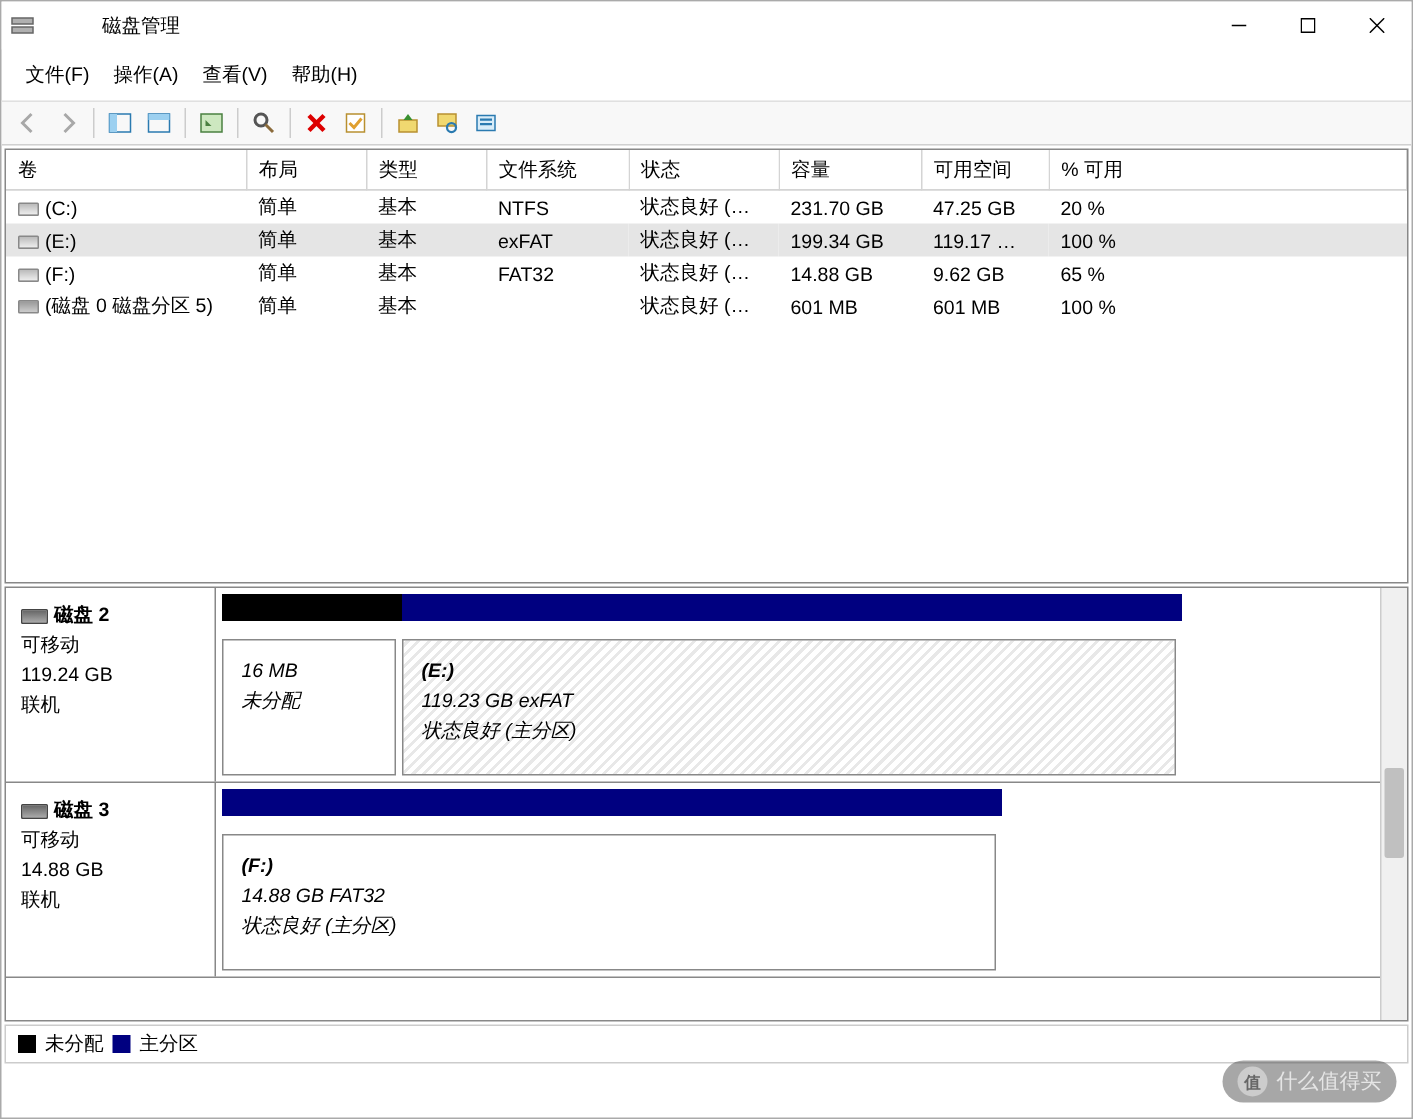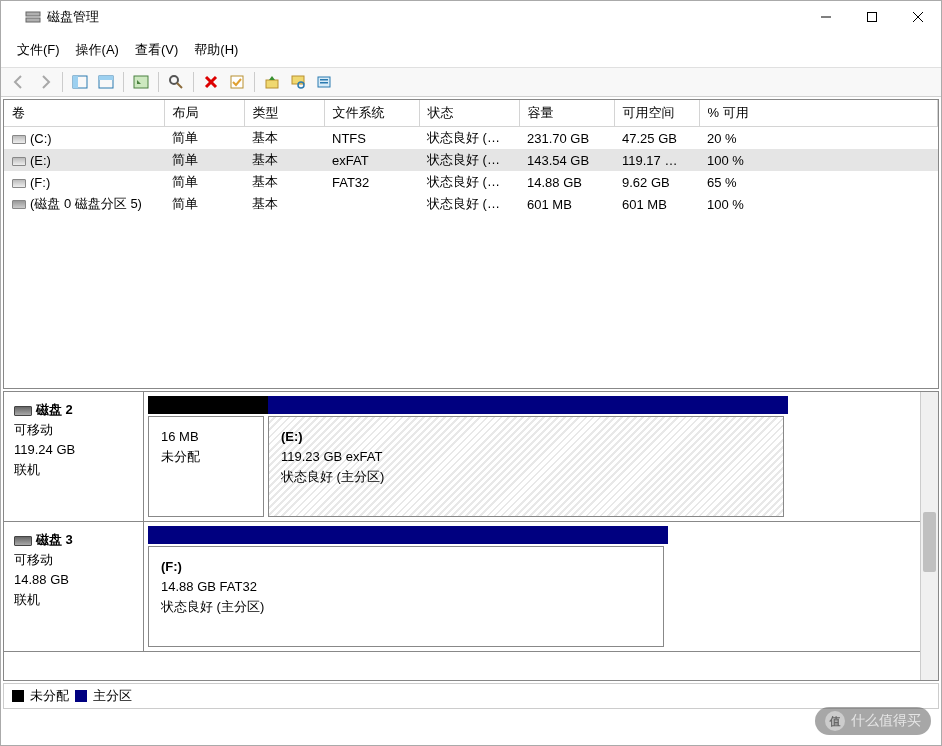--- a/index.html
+++ b/index.html
@@ -11,22 +11,23 @@
   height: 746px;
   overflow: hidden;
   position: relative;
   border: 1px solid #aaa;
 }
 
 .titlebar {
   height: 32px;
   display: flex;
   align-items: center;
-  padding-left: 24px;
+  padding-left: 6px;
   background: #fff;
+  gap: 39px;
 }
 .titlebar .app-icon {
   width: 16px; height: 16px;
   margin-right: 6px;
   display: inline-flex;
 }
 .titlebar .title { flex: 1; font-size: 13px; color: #000; }
 .win-controls { display: flex; height: 100%; }
 .win-btn {
   width: 46px; height: 32px;
@@ -160,21 +161,22 @@
 .part-header-strip {
   display: flex;
   height: 18px;
 }
 .ph-black { background: #000; }
 .ph-blue { background: #000080; }
 .part-boxes {
   display: flex;
   flex: 1;
   gap: 4px;
-  margin-top: 2px;
+  margin-top: 12px;
+  font-style: italic;
 }
 .part-box {
   border: 1px solid #888;
   padding: 10px 12px;
   background: #fff;
   position: relative;
 }
 .part-box.hatched {
   background: repeating-linear-gradient(
     -45deg,
@@ -355,21 +357,21 @@
           <td>231.70 GB</td>
           <td>47.25 GB</td>
           <td>20 %</td>
         </tr>
         <tr class="selected">
           <td><span class="vol-icon"></span><span>(E:)</span></td>
           <td>简单</td>
           <td>基本</td>
           <td>exFAT</td>
           <td>状态良好 (…</td>
-          <td>143.54 GB</td>
+          <td>199.34 GB</td>
           <td>119.17 …</td>
           <td>100 %</td>
         </tr>
         <tr>
           <td><span class="vol-icon"></span><span>(F:)</span></td>
           <td>简单</td>
           <td>基本</td>
           <td>FAT32</td>
           <td>状态良好 (…</td>
           <td>14.88 GB</td>

